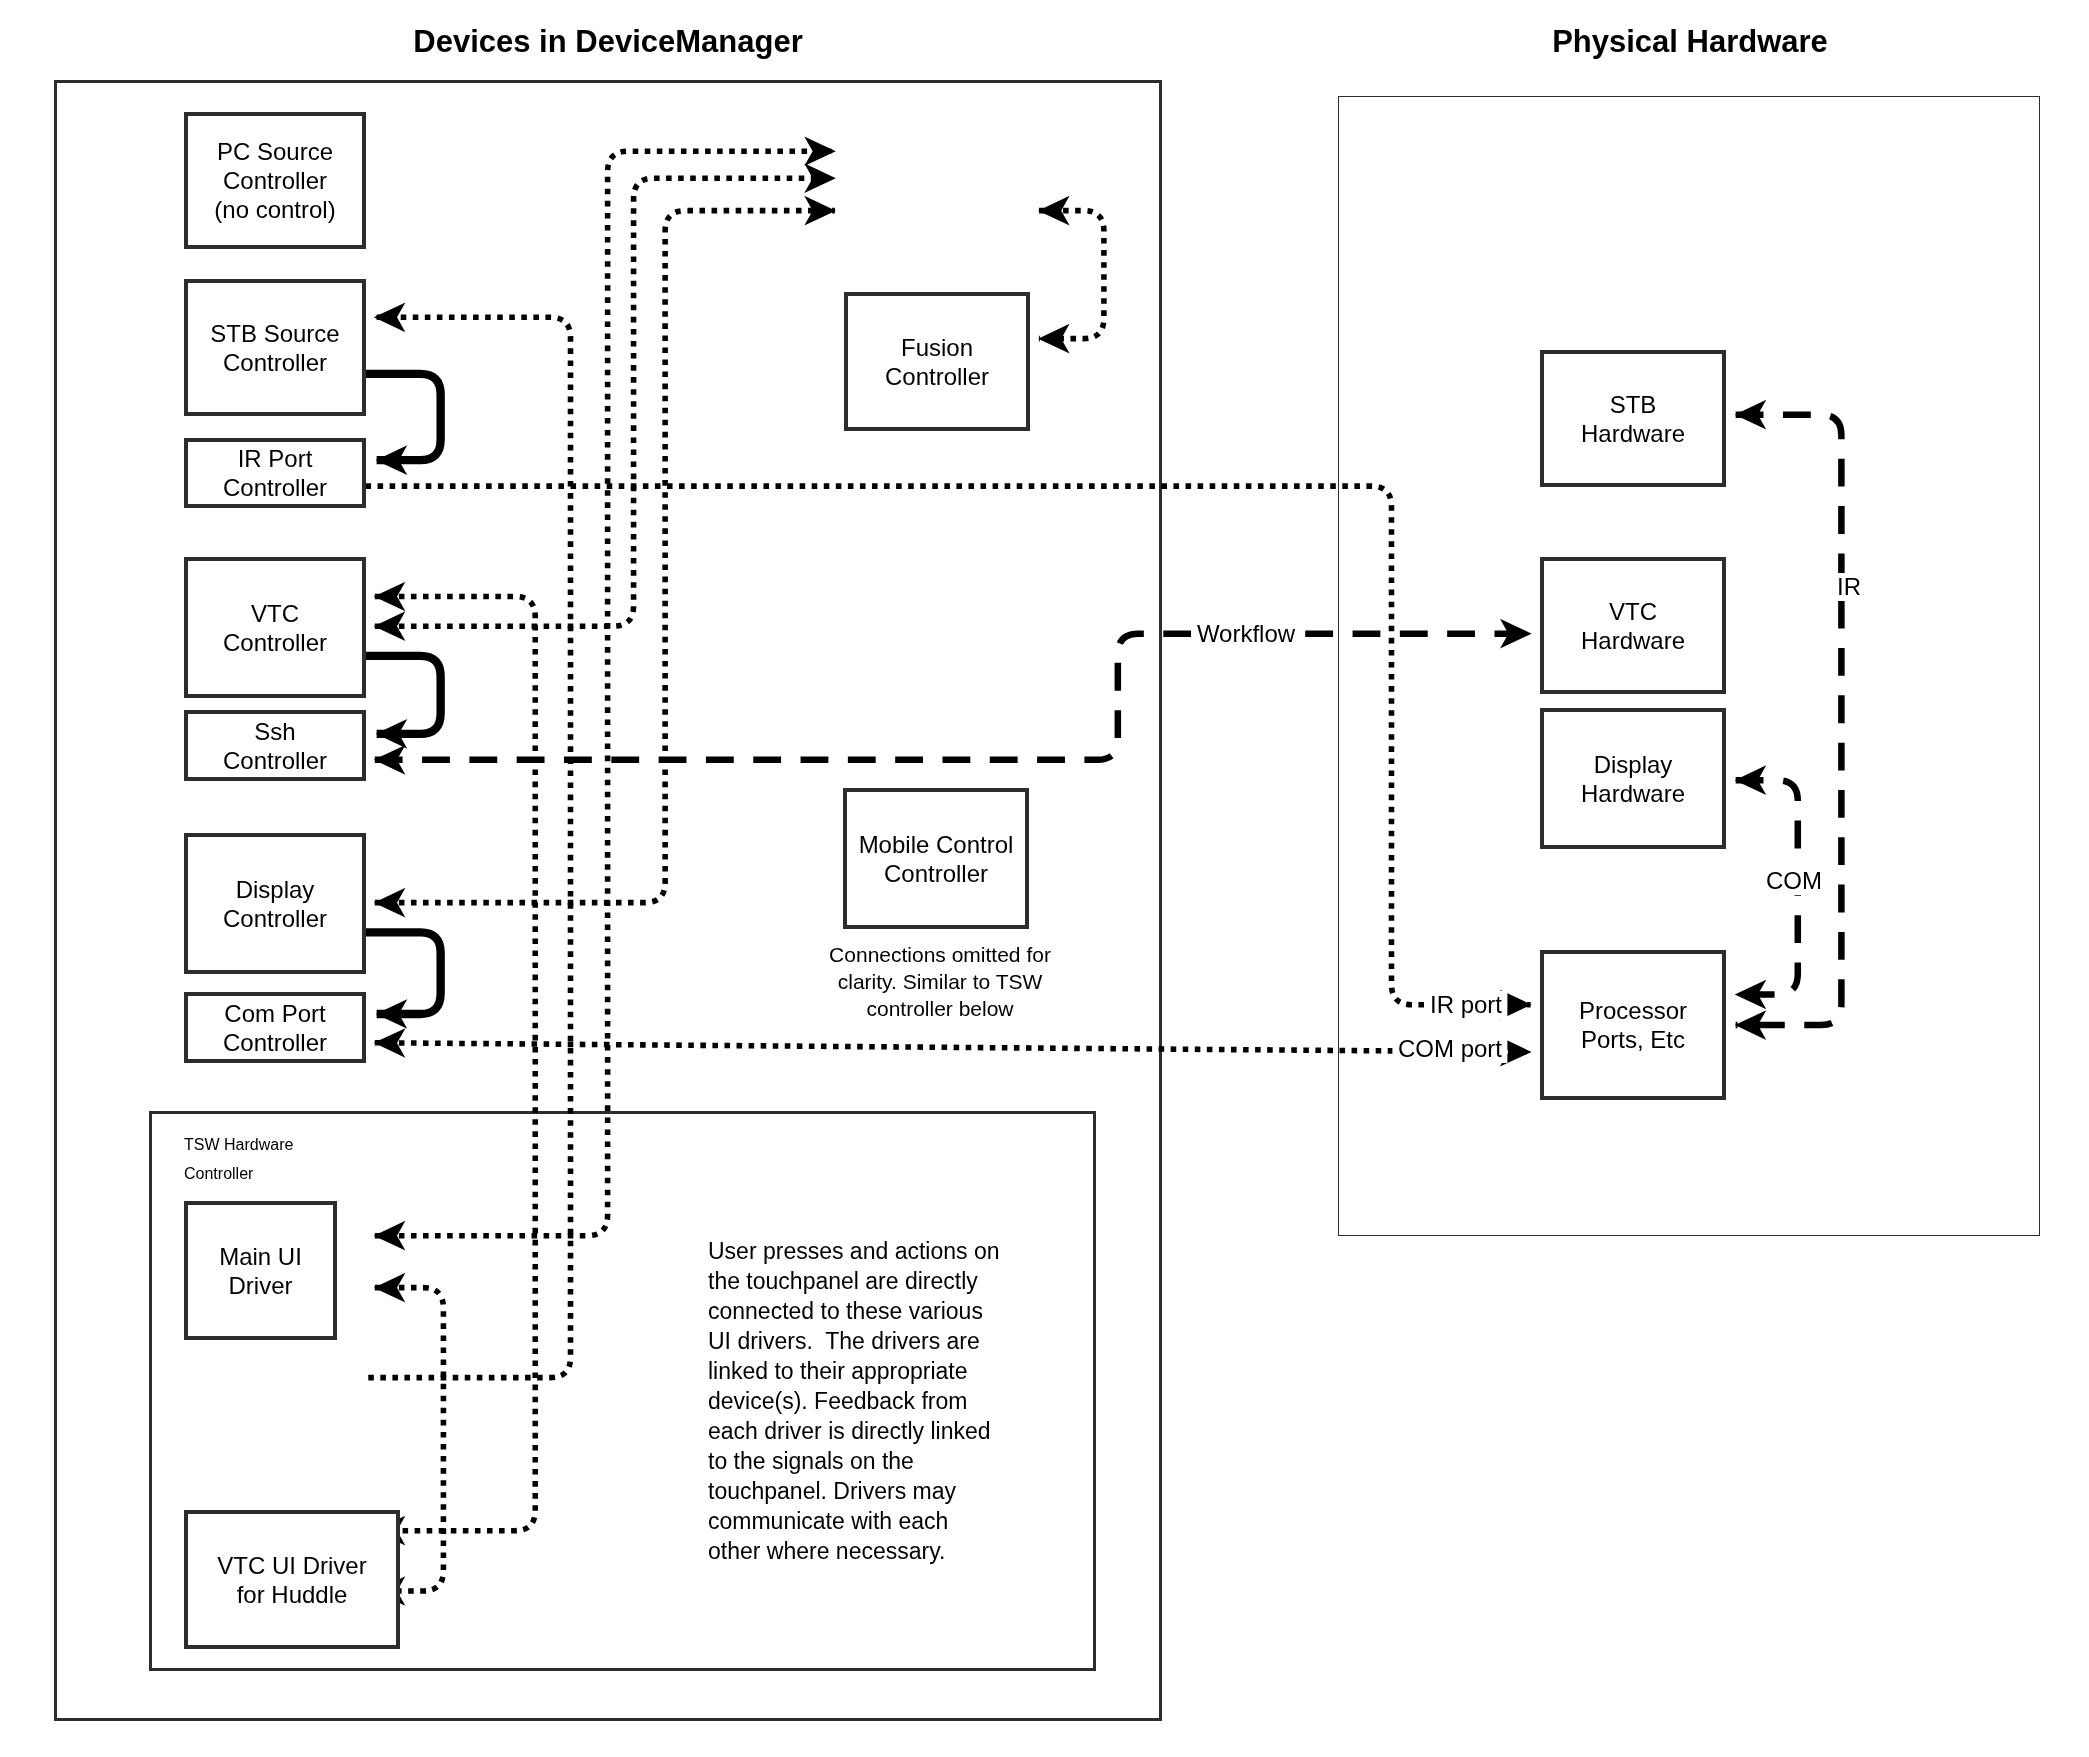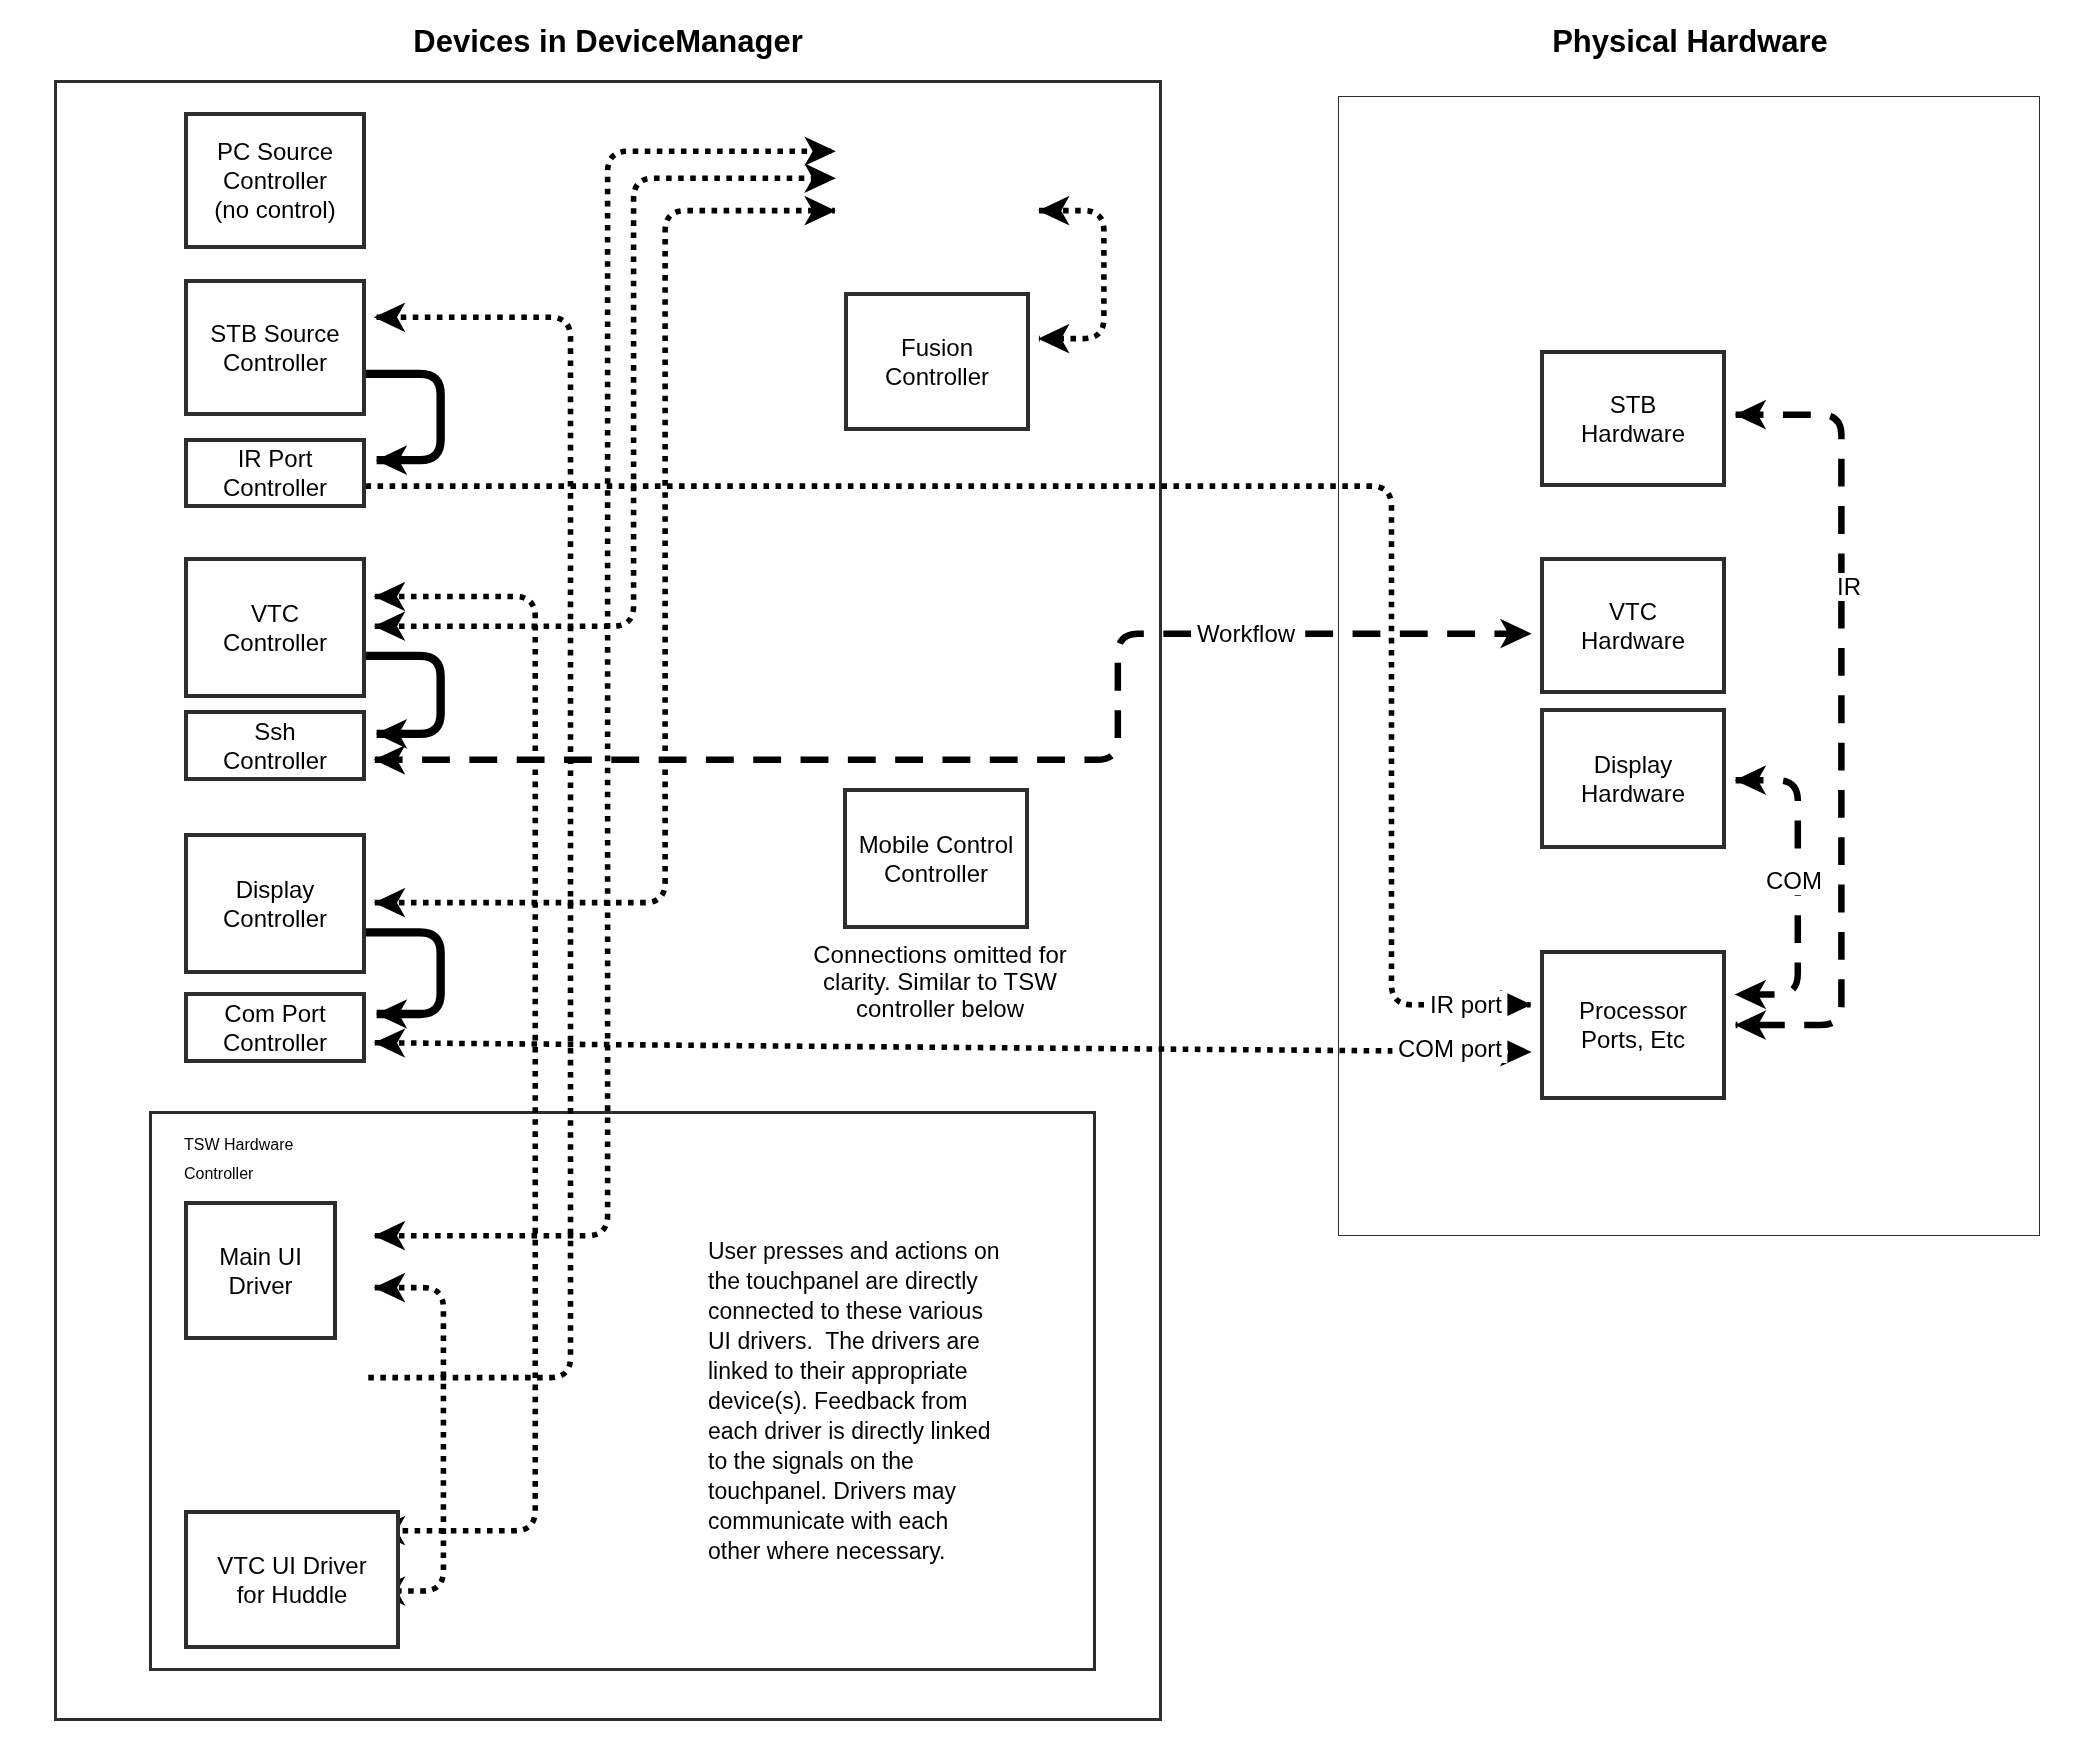--- a/index.html
+++ b/index.html
@@ -19,21 +19,21 @@
   .svglayer{position:absolute;left:0;top:0;pointer-events:none;}
   .dtitle{
     position:absolute;font-size:31px;font-weight:bold;text-align:center;
     white-space:nowrap;transform:translateX(-50%);
   }
   .linelabel{
     position:absolute;font-size:24px;background:#fff;padding:0 5.6px;
     transform:translate(-50%,-50%);white-space:nowrap;
   }
   .blocknote{
-    position:absolute;font-size:24px;line-height:27px;text-align:center;
+    position:absolute;font-size:21px;line-height:27px;text-align:center;
     white-space:pre-wrap;transform:translateX(-50%);
   }
   .paragraph{
     position:absolute;font-size:23px;line-height:30px;text-align:left;
     white-space:pre-wrap;width:390px;
   }
   .grouplabel{
     position:absolute;font-size:16px;line-height:29px;text-align:left;white-space:pre-wrap;
   }
 </style>

